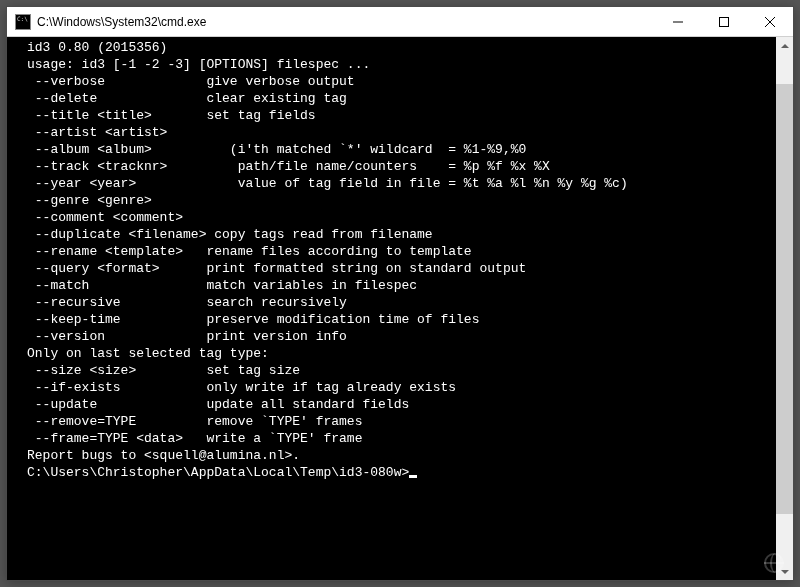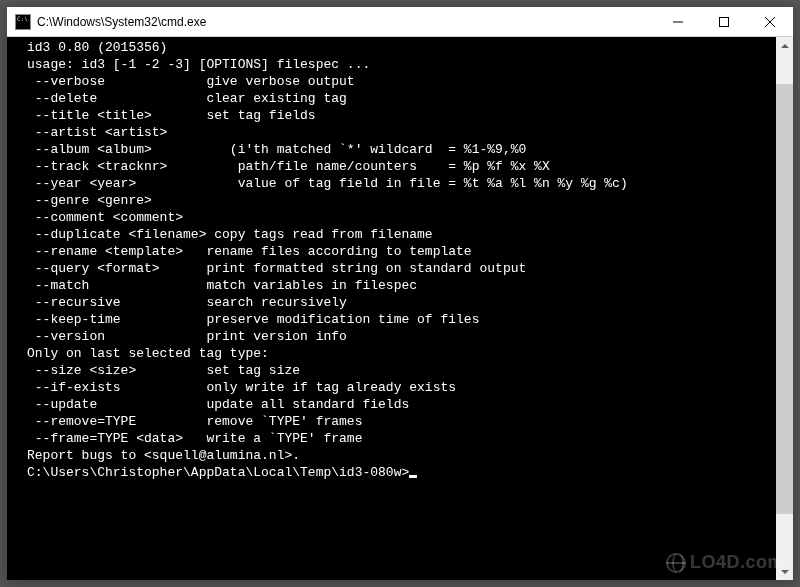--- a/index.html
+++ b/index.html
@@ -203,14 +203,13 @@
         <svg viewBox="0 0 8 8">
             <polygon points="0,2 8,2 4,6"></polygon>
           </svg>
       </div>
     </div>
   </div>
 </div>
 
 <div class="watermark">
   <span class="globe"></span>
-  <span>LO4D.com</span>
 </div>
 
 </body></html>

